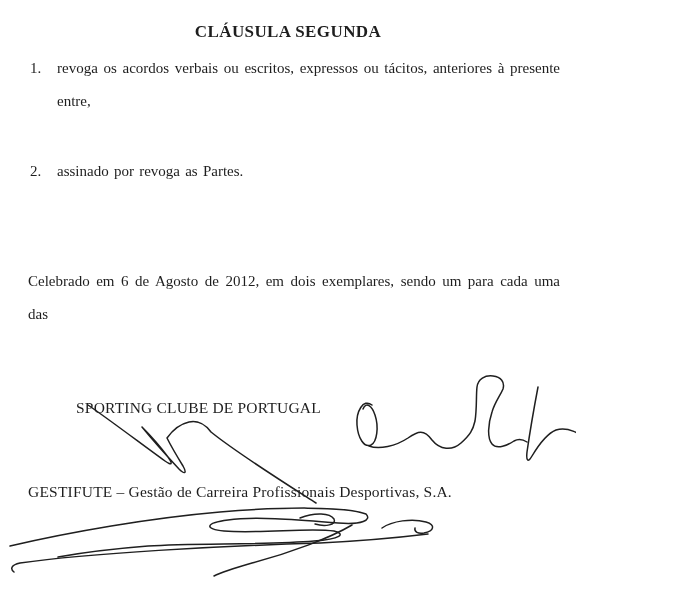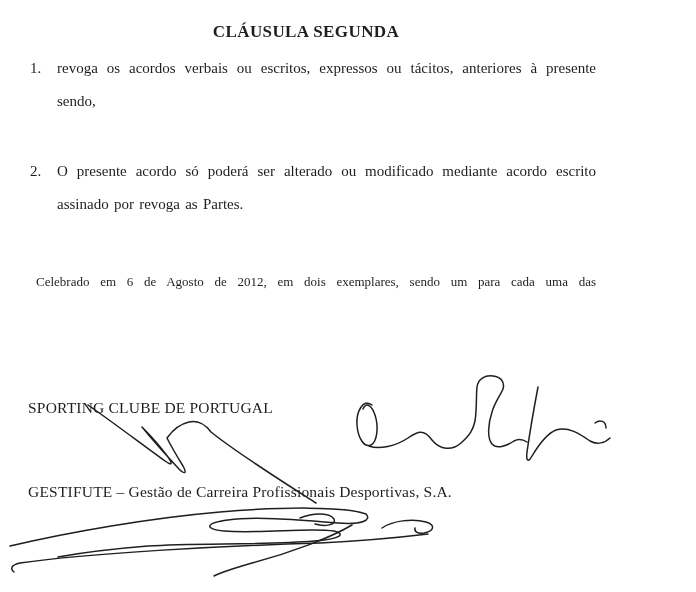--- a/index.html
+++ b/index.html
@@ -3,21 +3,20 @@
 <meta charset="utf-8">
 <style>
   html,body{margin:0;padding:0;background:#ffffff;}
   .page{
     position:relative;
     width:576px;height:592px;
     background:#ffffff;
     font-family:"Liberation Serif","DejaVu Serif",serif;
     color:#1e1e1e;
     overflow:hidden;
-    padding-left:36px;
   }
   .doc-title{
     position:absolute;top:22px;left:0;right:0;
     text-align:center;
     font-weight:bold;
     font-size:17px;
     letter-spacing:0.4px;
   }
   .clause{
     position:absolute;left:57px;right:16px;
@@ -25,56 +24,55 @@
     line-height:33px;
     word-spacing:1.5px;
   }
   .clause-1{top:52px;}
   .clause-2{top:155px;}
   .clause-num{
     position:absolute;left:-27px;top:0;
     line-height:33px;
   }
   .closing{
-    position:absolute;left:36px;right:16px;top:265px;
-    font-size:13px;line-height:33px;word-spacing:1.5px;
+    position:absolute;left:28px;right:16px;top:265px;
+    font-size:15px;line-height:33px;word-spacing:1.5px;
   }
   .jline{text-align:justify;text-align-last:justify;}
   .lline{text-align:left;}
   .sig-label{
     position:absolute;left:28px;right:16px;
     font-size:15.5px;line-height:32px;
     letter-spacing:0.2px;
   }
-  .sig-label-sporting{top:392px;}
+  .sig-label-sporting{top:392px;margin-left:48px;}
   .sig-label-gestifute{top:476px;}
   .sig-overlay{
     position:absolute;top:0;left:0;width:696px;height:592px;
     pointer-events:none;
   }
   .sig-overlay path{
     fill:none;stroke:#1f1f1f;stroke-width:1.5;
     stroke-linecap:round;stroke-linejoin:round;
   }
 </style>
 </head>
 <body>
 
 <div class="page">
 
   <div class="doc-title">CLÁUSULA SEGUNDA</div>
 
   <div class="clause clause-1">
     <span class="clause-num">1.</span>
-    <div class="jline">revoga os acordos verbais ou escritos, expressos ou tácitos, anteriores à presente sendo,</div>
+    <div class="jline">revoga os acordos verbais ou escritos, expressos ou tácitos, anteriores à presente entre,</div>
   </div>
 
   <div class="clause clause-2">
     <span class="clause-num">2.</span>
-    <div class="jline">O presente acordo só poderá ser alterado ou modificado mediante acordo escrito</div>
     <div class="lline">assinado por revoga as Partes.</div>
   </div>
 
   <div class="closing">
     <div class="jline">Celebrado em 6 de Agosto de 2012, em dois exemplares, sendo um para cada uma das</div>
   </div>
 
   <div class="sig-label sig-label-sporting">SPORTING CLUBE DE PORTUGAL</div>
 
   <div class="sig-label sig-label-gestifute">GESTIFUTE – Gestão de Carreira Profissionais Desportivas, S.A.</div>

